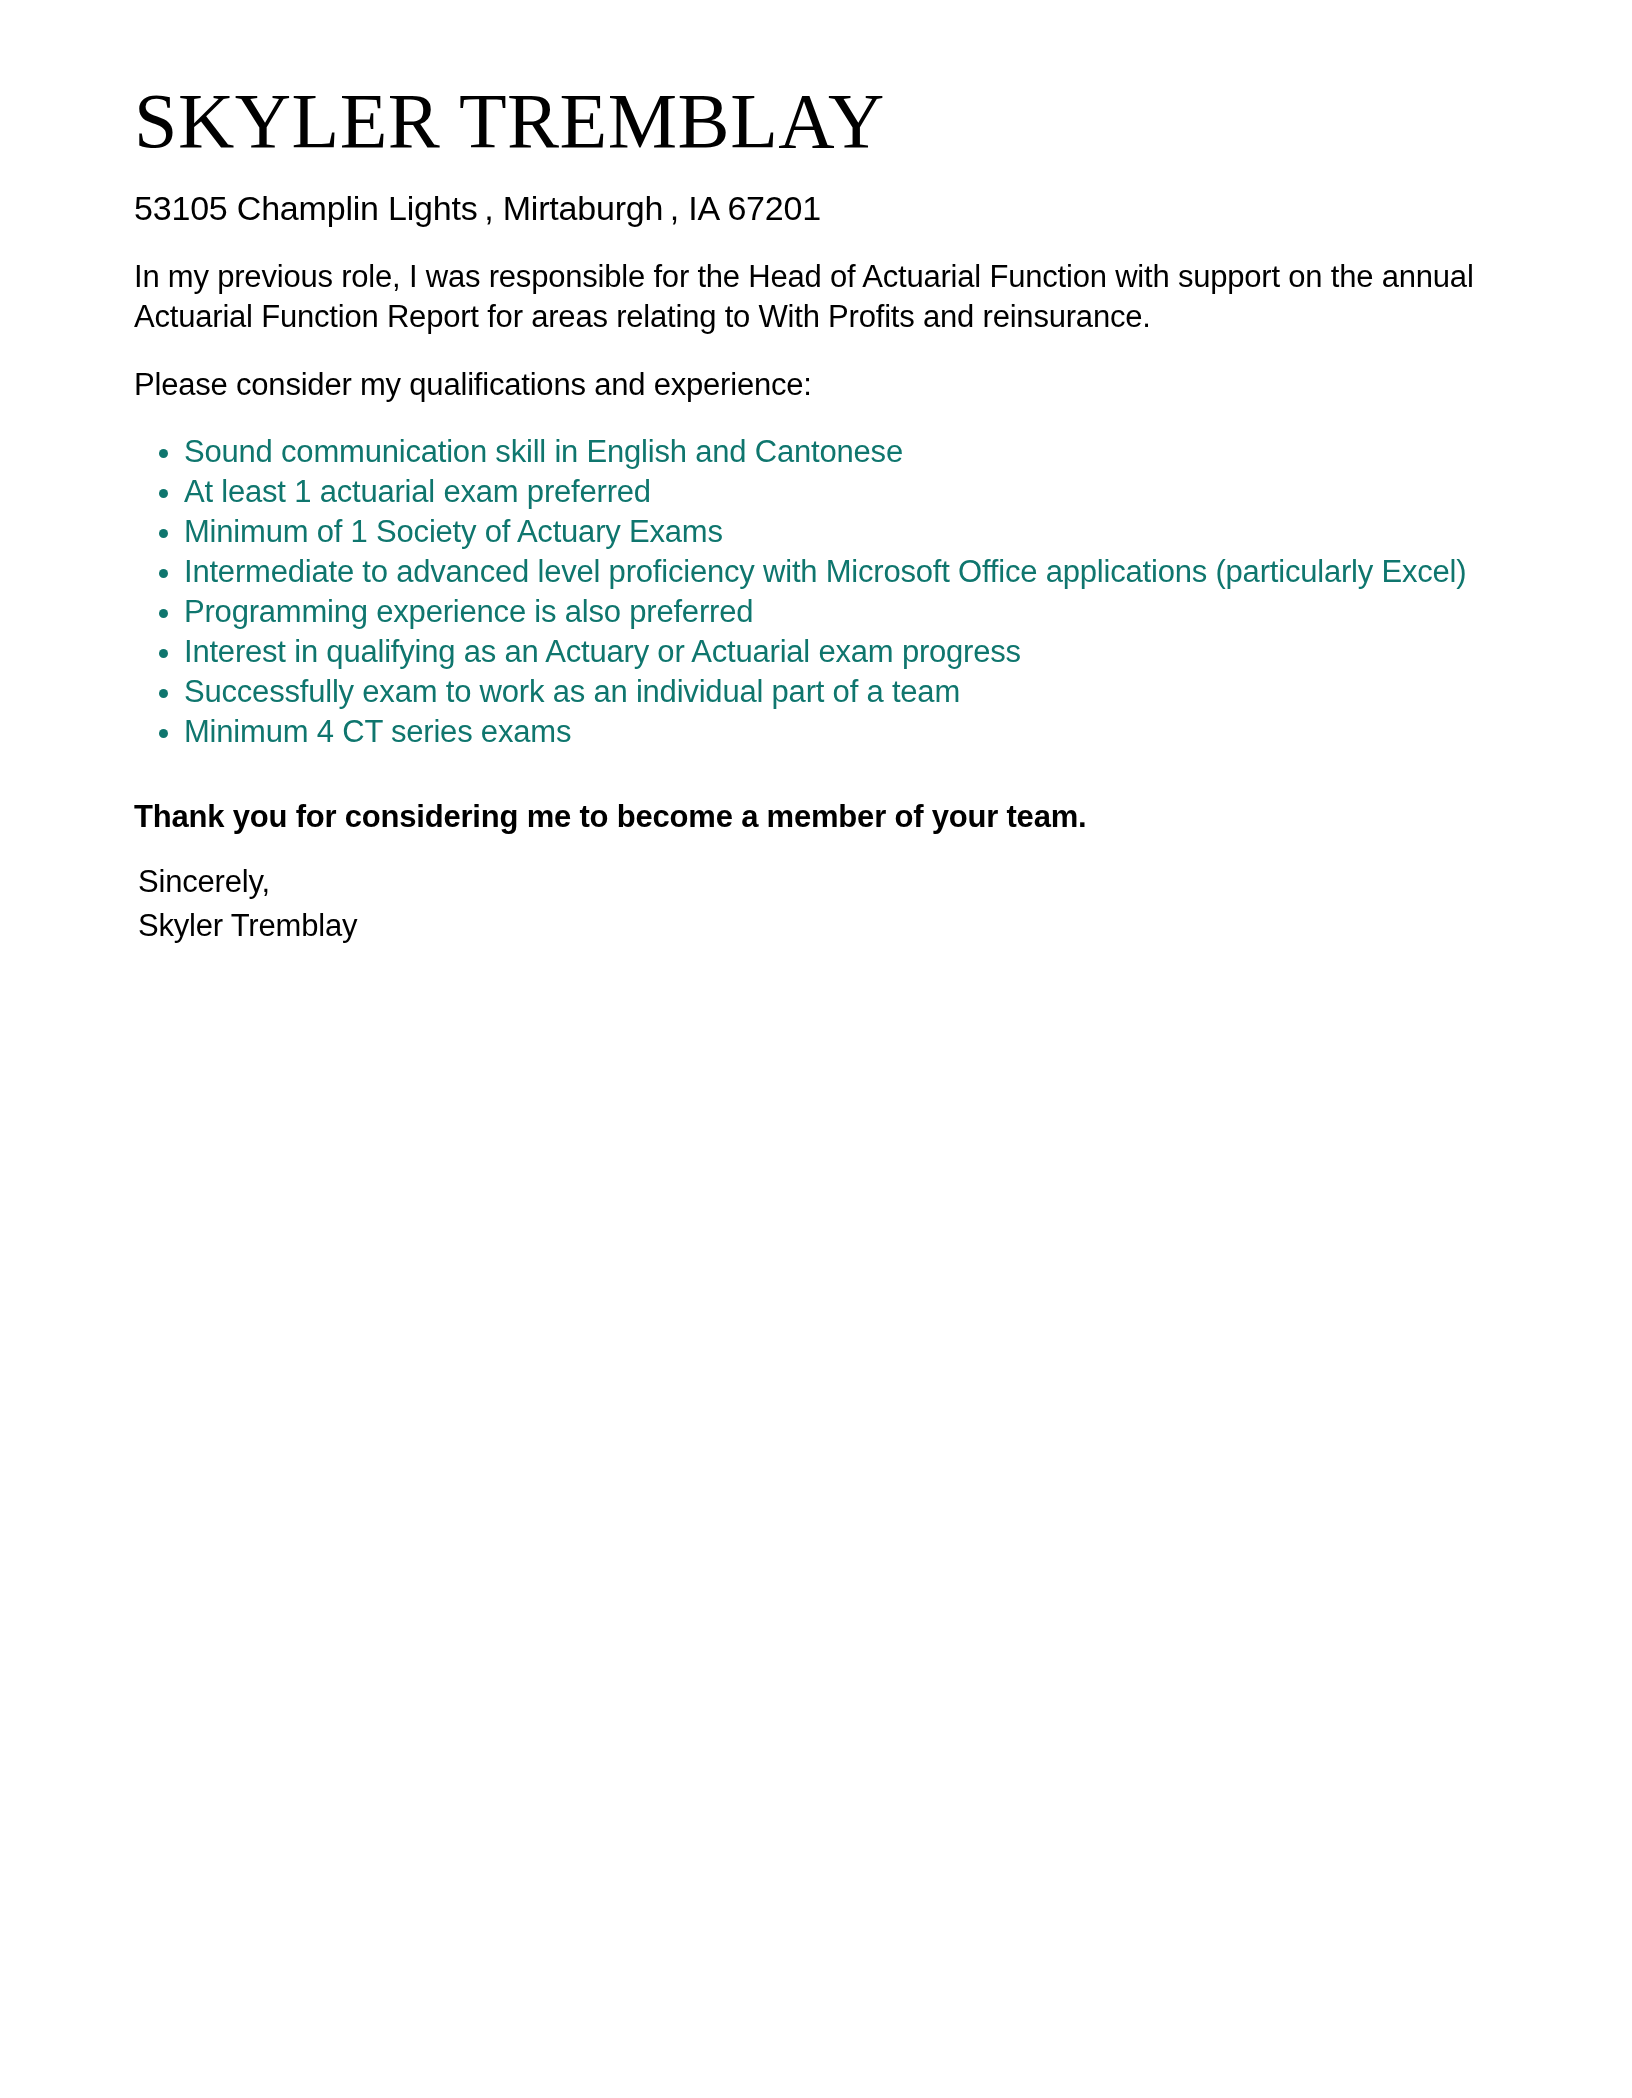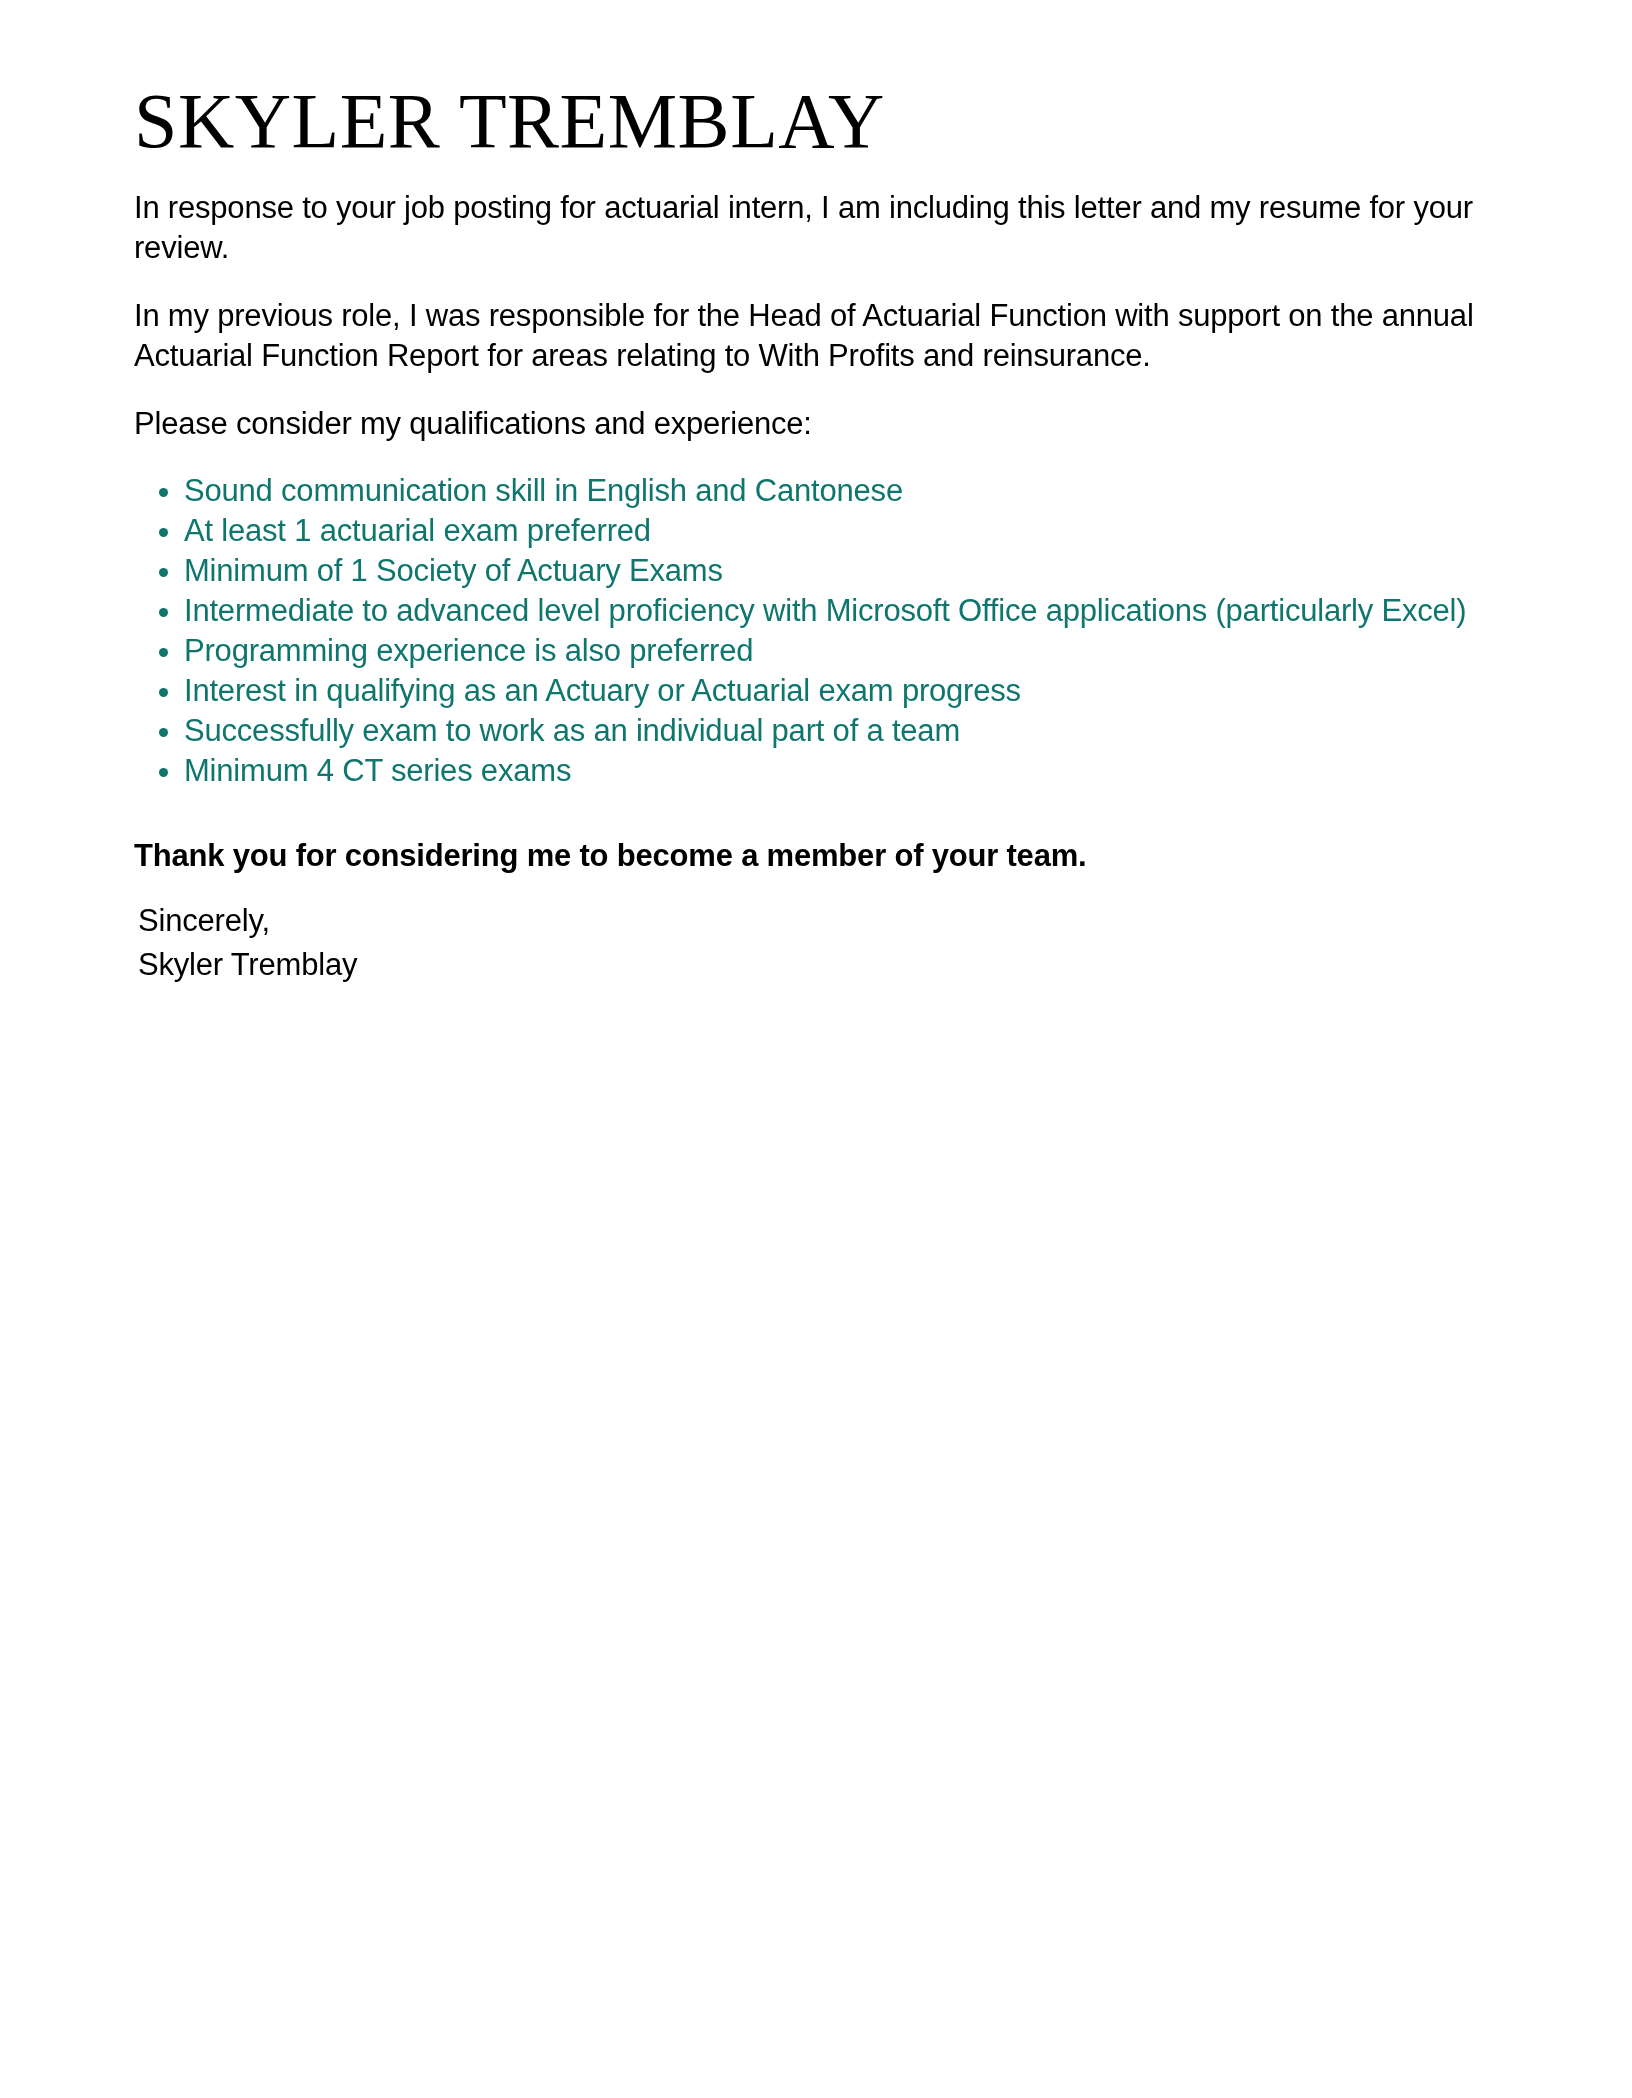--- a/index.html
+++ b/index.html
@@ -57,23 +57,23 @@
   .signoff { margin: 23px 0 0 4px; line-height: 44px; }
   .signoff .line { display: block; }
 </style>
 </head>
 <body>
 
 <div class="page">
 
   <h1 class="name-title">SKYLER TREMBLAY</h1>
 
+  <p class="address">53105 Champlin Lights , Mirtaburgh , IA 67201</p>
 
 
-  <p class="para">In response to your job posting for actuarial intern, I am including this letter and my resume for your review.</p>
 
   <p class="para">In my previous role, I was responsible for the Head of Actuarial Function with support on the annual Actuarial Function Report for areas relating to With Profits and reinsurance.</p>
 
   <p class="para">Please consider my qualifications and experience:</p>
 
   <ul class="quals">
     <li>Sound communication skill in English and Cantonese</li>
     <li>At least 1 actuarial exam preferred</li>
     <li>Minimum of 1 Society of Actuary Exams</li>
     <li>Intermediate to advanced level proficiency with Microsoft Office applications (particularly Excel)</li>

